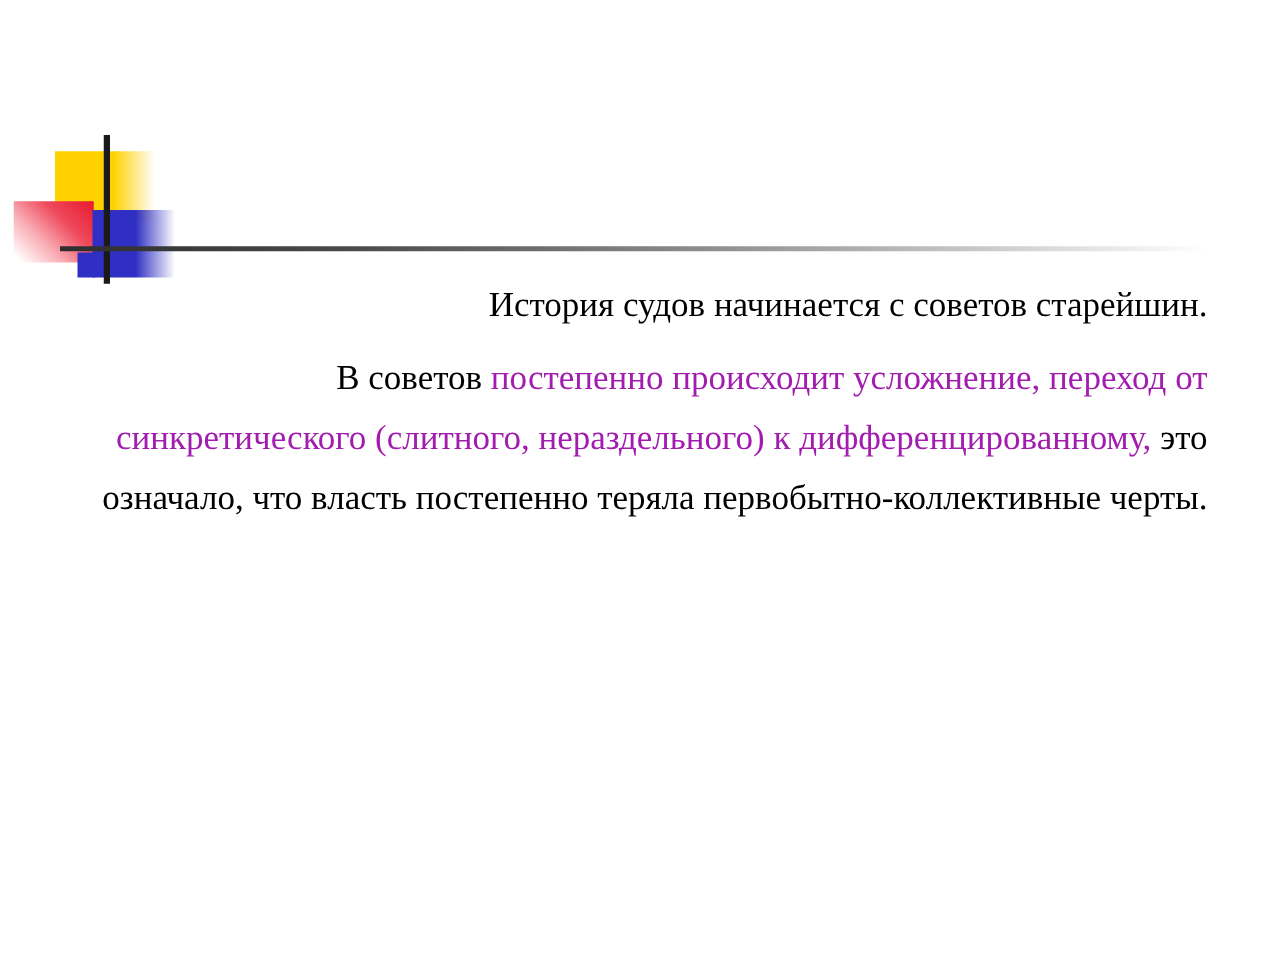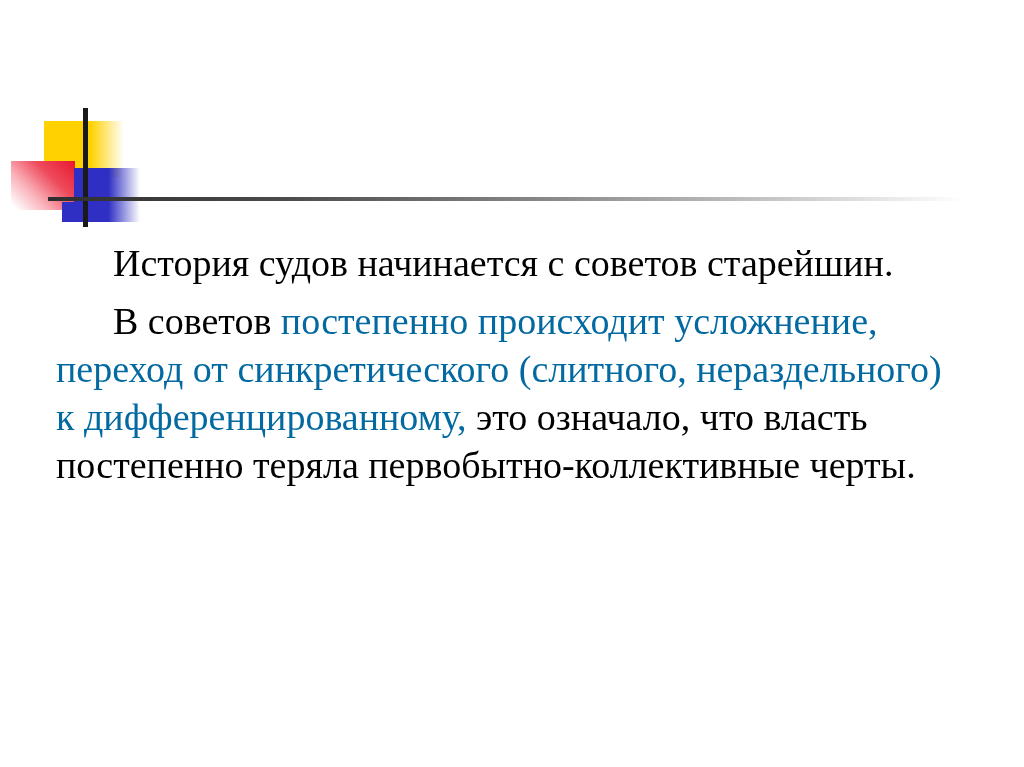--- a/index.html
+++ b/index.html
@@ -56,32 +56,33 @@
     position: absolute;
     left: 48px; top: 197px;
     width: 917px; height: 4px;
     background: linear-gradient(to right,
       #2e2e2e 0%, #4a4a4a 25%, #8a8a8a 55%, #c8c8c8 80%, rgba(255,255,255,0) 100%);
   }
 
   
   .body-text {
     position: absolute;
-    left: 56px; top: 239px;
+    left: 56px; top: 221px;
     width: 910px;
-    font-size: 38px;
+    font-size: 28px;
     line-height: 48px;
     color: #000000;
+    text-align: right;
   }
   .body-text p {
     margin: 0 0 10px 0;
     text-indent: 57px;
   }
   .run-black { color: #000000; }
-  .run-red   { color: #0369a1; }
+  .run-red   { color: #a21caf; }
 </style>
 </head>
 <body>
 
 <div class="slide">
 
   <div class="decoration">
     <div class="sq-yellow"></div>
     <div class="sq-red"></div>
     <div class="sq-blue"></div>

